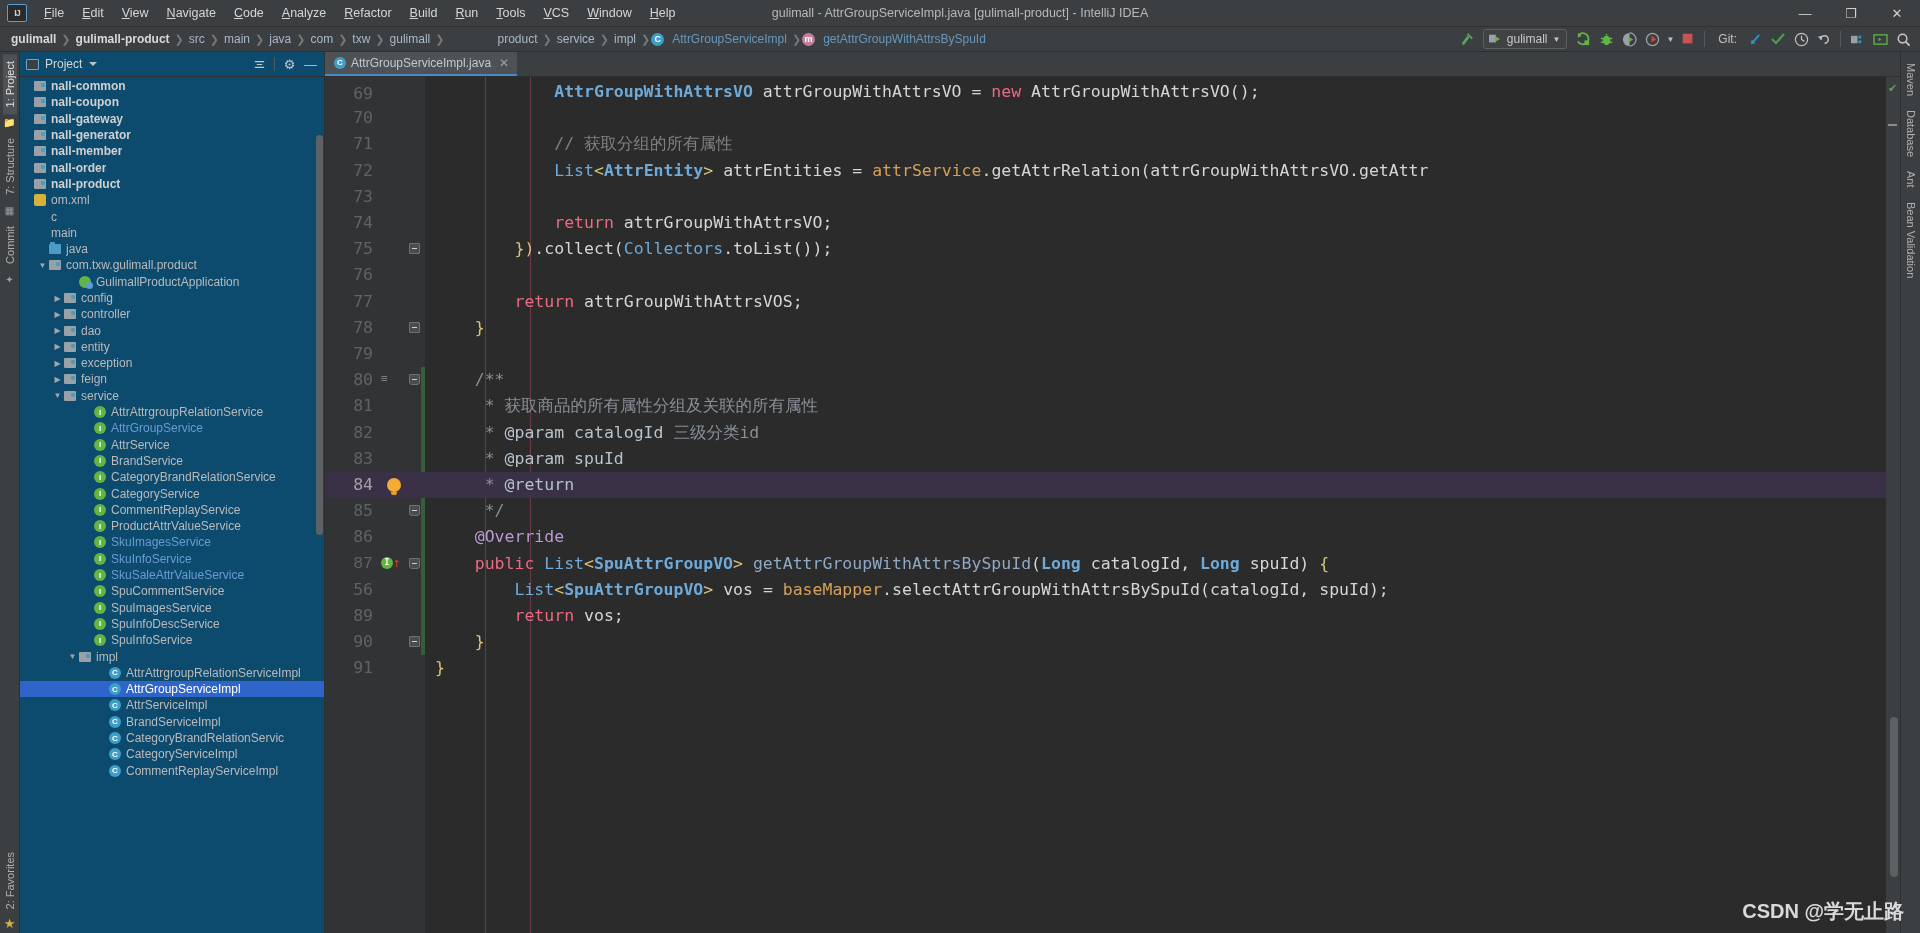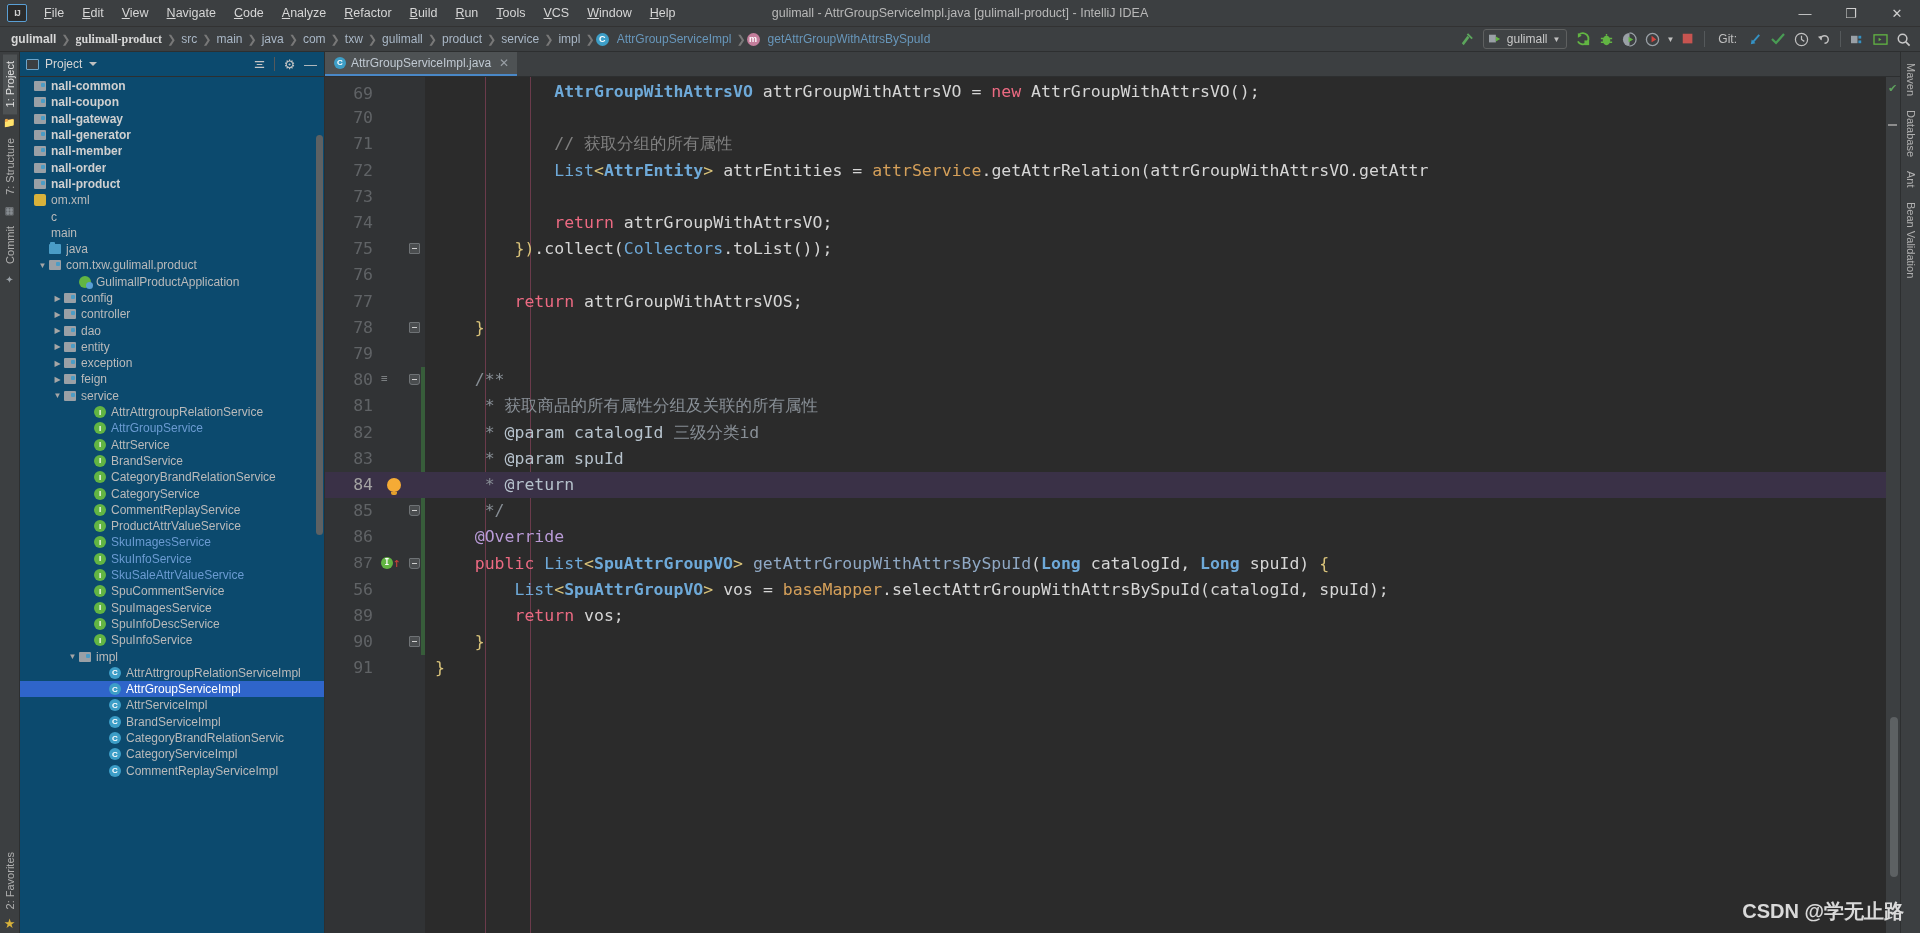--- a/index.html
+++ b/index.html
@@ -268,21 +268,21 @@
       <div class="win-btn close">✕</div>
     </div>
   </div>
 
   <div class="navbar">
     <div class="crumb" id="crumb-row">
         <span style="display: inline-flex; align-items: center;">
           <span class="crumb-label bold">gulimall</span>
         </span>
         <span class="crumb-sep">❯</span>
-        <span style="display: inline-flex; align-items: center; font-family: Liberation Serif, serif;">
+        <span style="display: inline-flex; align-items: center;">
           <span class="crumb-label bold">gulimall-product</span>
         </span>
         <span class="crumb-sep">❯</span>
         <span style="display: inline-flex; align-items: center;">
           <span class="crumb-label">src</span>
         </span>
         <span class="crumb-sep">❯</span>
         <span style="display: inline-flex; align-items: center;">
           <span class="crumb-label">main</span>
         </span>
@@ -296,21 +296,21 @@
         </span>
         <span class="crumb-sep">❯</span>
         <span style="display: inline-flex; align-items: center;">
           <span class="crumb-label">txw</span>
         </span>
         <span class="crumb-sep">❯</span>
         <span style="display: inline-flex; align-items: center;">
           <span class="crumb-label">gulimall</span>
         </span>
         <span class="crumb-sep">❯</span>
-        <span style="display: inline-flex; align-items: center;">
+        <span style="display: inline-flex; align-items: center; margin-left: 48px;">
           <span class="crumb-label">product</span>
         </span>
         <span class="crumb-sep">❯</span>
         <span style="display: inline-flex; align-items: center;">
           <span class="crumb-label">service</span>
         </span>
         <span class="crumb-sep">❯</span>
         <span style="display: inline-flex; align-items: center;">
           <span class="crumb-label">impl</span>
         </span>

